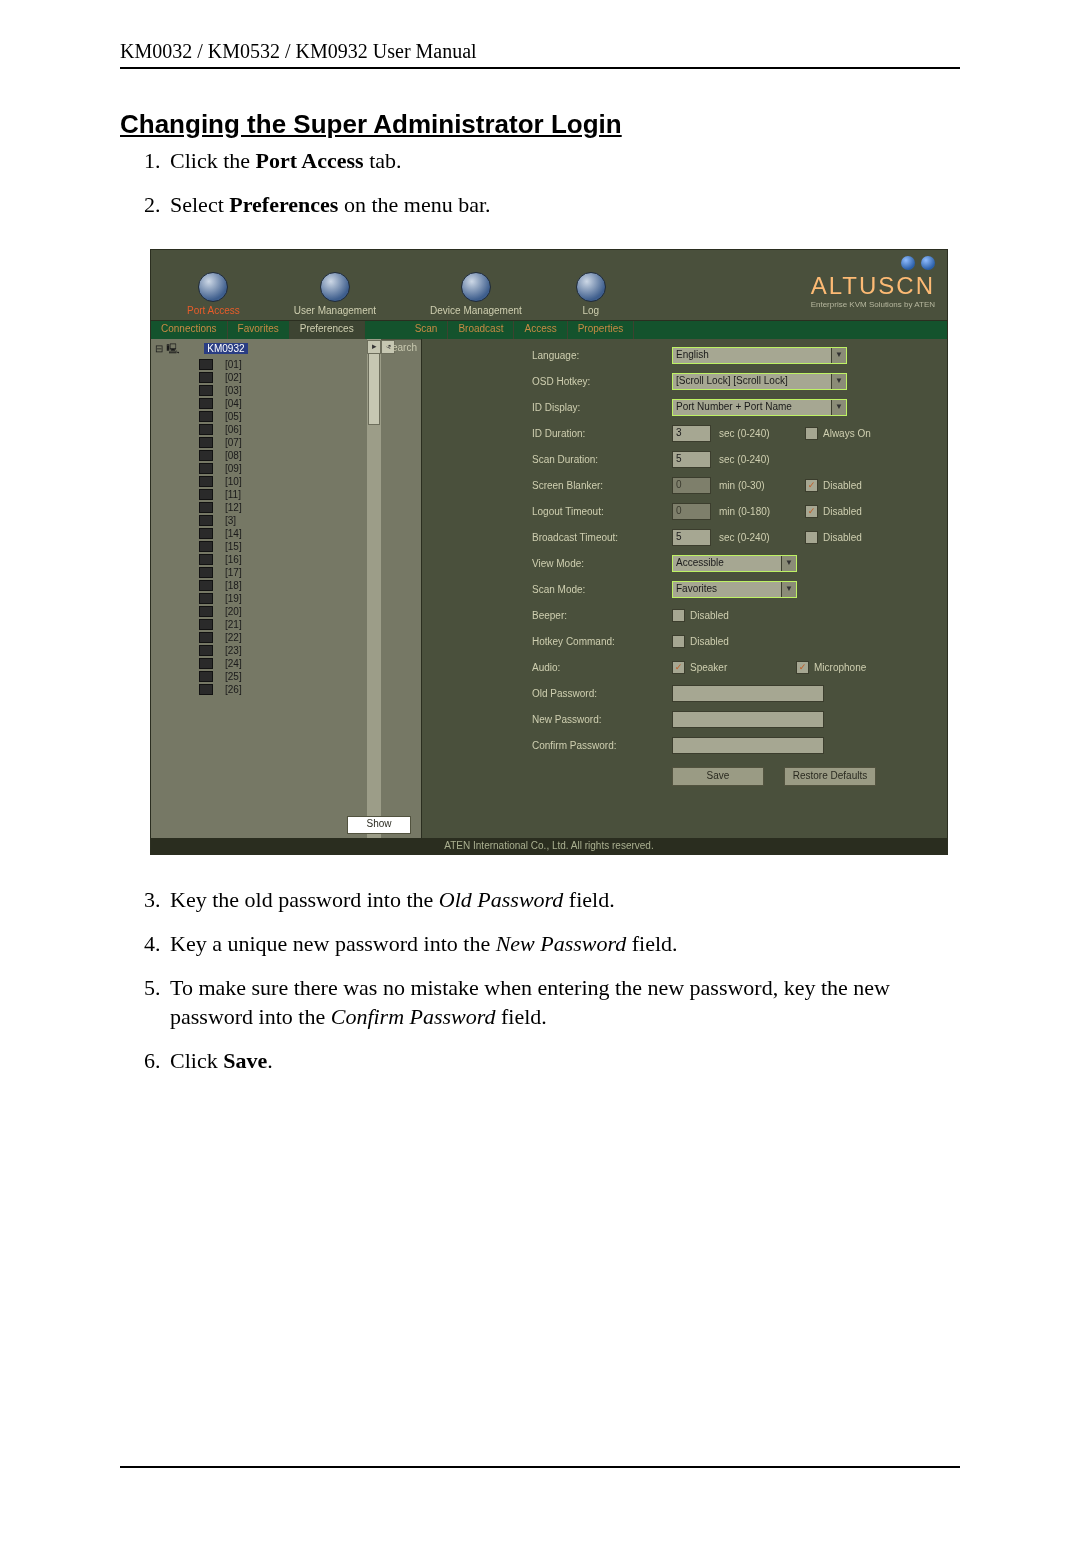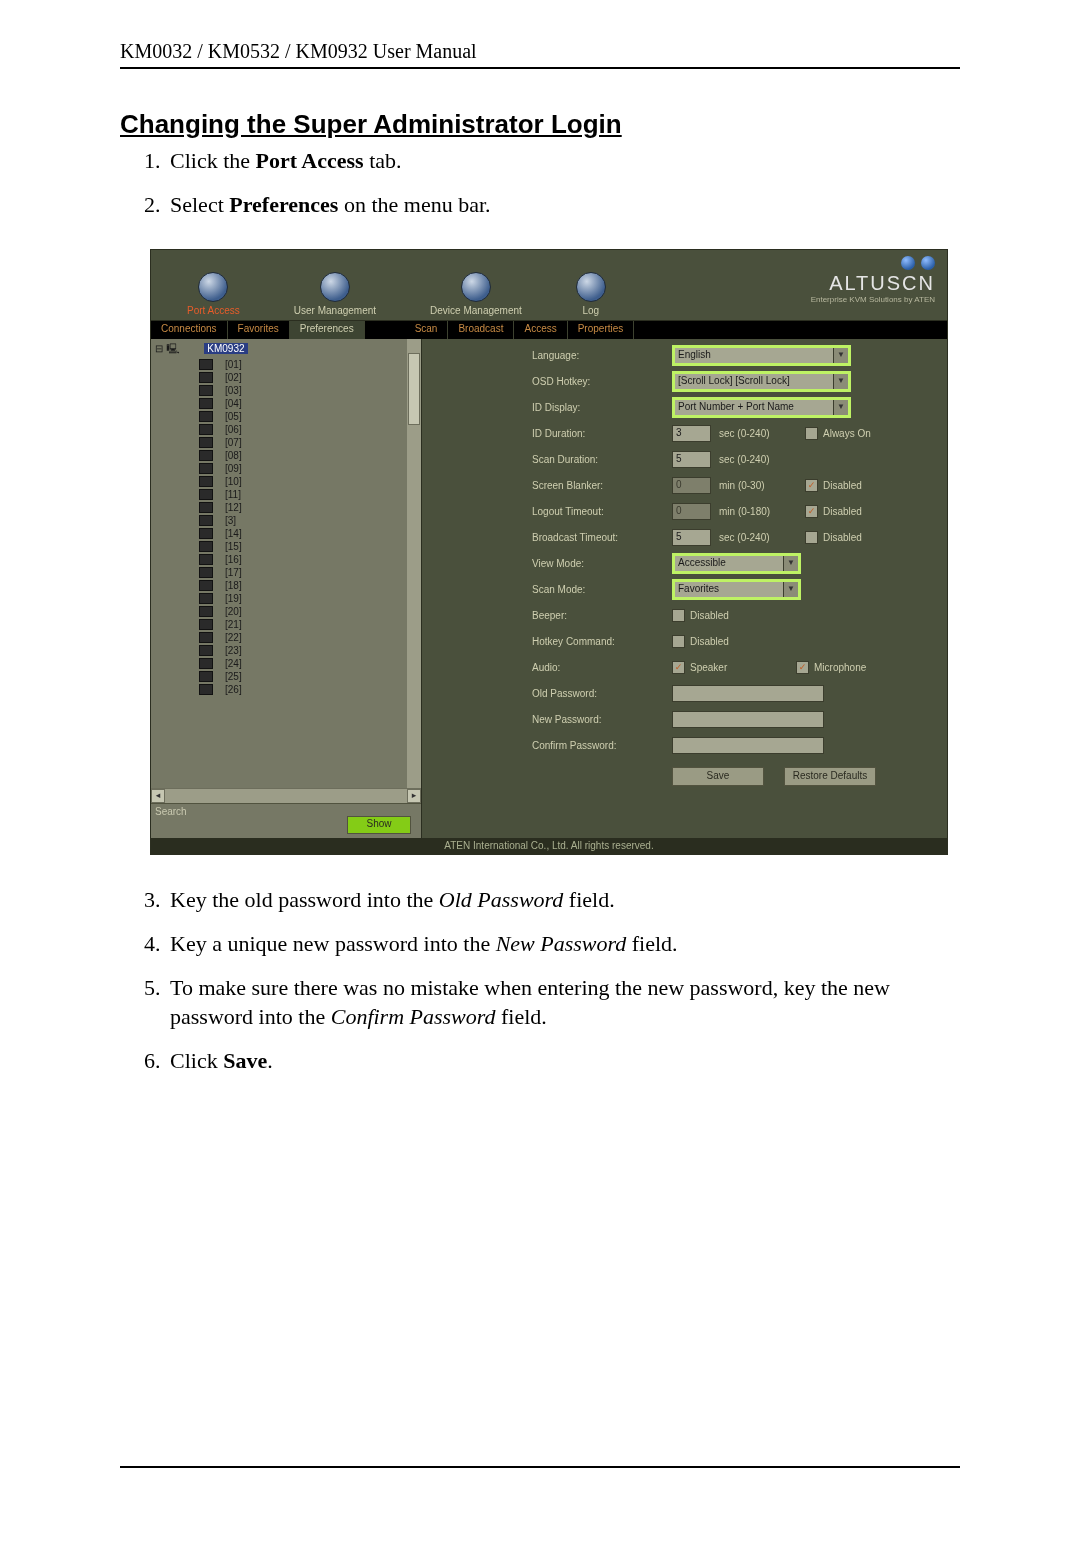--- a/index.html
+++ b/index.html
@@ -106,27 +106,27 @@
   }
   .shot .brand .dots {
     display: flex; gap: 6px; justify-content: flex-end; margin-bottom: 2px;
   }
   .shot .brand .dot {
     width: 14px; height: 14px; border-radius: 50%;
     background: radial-gradient(circle at 35% 30%, #8fbcff, #2b5fa7 70%);
   }
   .shot .brand .logo {
     font-family: "Trebuchet MS", sans-serif;
-    font-size: 20px; letter-spacing: 2px; color: #e5e5e5;
+    font-size: 24px; letter-spacing: 2px; color: #fdba74;
   }
   .shot .brand .sub { font-size: 8px; color: #b7b79e; }
 
   .shot .tabs {
     height: 18px;
-    background: #000000;
+    background: #14532d;
     display: flex;
     font-size: 10px;
   }
   .shot .tabs .tab {
     padding: 2px 10px;
     border-right: 1px solid #3d4230;
     color: #c78a44;
   }
   .shot .tabs .tab.active { background: #3d4432; color: #cfcfb0; }
   .shot .tabs .tab.gap { flex: 0 0 20px; border: none; }
@@ -134,21 +134,20 @@
 
   .shot .body {
     flex: 1;
     display: flex;
     overflow: hidden;
   }
   .shot .sidebar {
     width: 270px;
     background: #767865;
     display: flex;
-    flex-direction: column;
     border-right: 1px solid #2b2e20;
   }
   .shot .tree {
     flex: 1;
     overflow: hidden;
     padding: 2px 0 0 4px;
     position: relative;
   }
   .shot .tree .root {
     background: #2a3d83; color: #fff;
@@ -187,36 +186,36 @@
     border-top: 1px solid #51533f;
     padding: 2px 4px 6px 4px;
     position: relative;
   }
   .shot .searchbox .lbl { font-size: 10px; color: #c9c9b0; position: relative; top: -1px;}
   .shot .searchbox .inp {
     height: 14px; background: #767865;
   }
   .shot .searchbox .btn {
     position: absolute; right: 10px; bottom: 4px;
-    width: 62px; height: 16px; background: #84cc16;
+    width: 62px; height: 16px; background: #ffffff;
     border: 1px solid #52533f; font-size: 10px; color: #2a2a20;
     text-align: center; line-height: 14px;
   }
 
   .shot .settings {
     flex: 1;
     padding: 8px 24px 6px 110px;
     display: flex; flex-direction: column; gap: 10px;
     font-size: 10px;
   }
   .shot .row { display: flex; align-items: center; height: 16px; }
   .shot .row .lbl { width: 140px; }
   .shot .row .sel {
     width: 170px; height: 15px; background: #a6a792;
-    border: 3px solid #bef264; position: relative;
+    border: 1px solid #bef264; position: relative;
     color: #1a1a1a; padding-left: 3px; line-height: 14px;
   }
   .shot .row .sel.sm { width: 120px; }
   .shot .row .sel .arrow {
     position: absolute; right: 0; top: 0; width: 14px; height: 100%;
     background: #8b8c77; border-left: 1px solid #3b3d2d;
     font-size: 8px; text-align: center; line-height: 14px; color: #333;
   }
   .shot .row .num {
     width: 34px; height: 15px; background: #a6a792;

